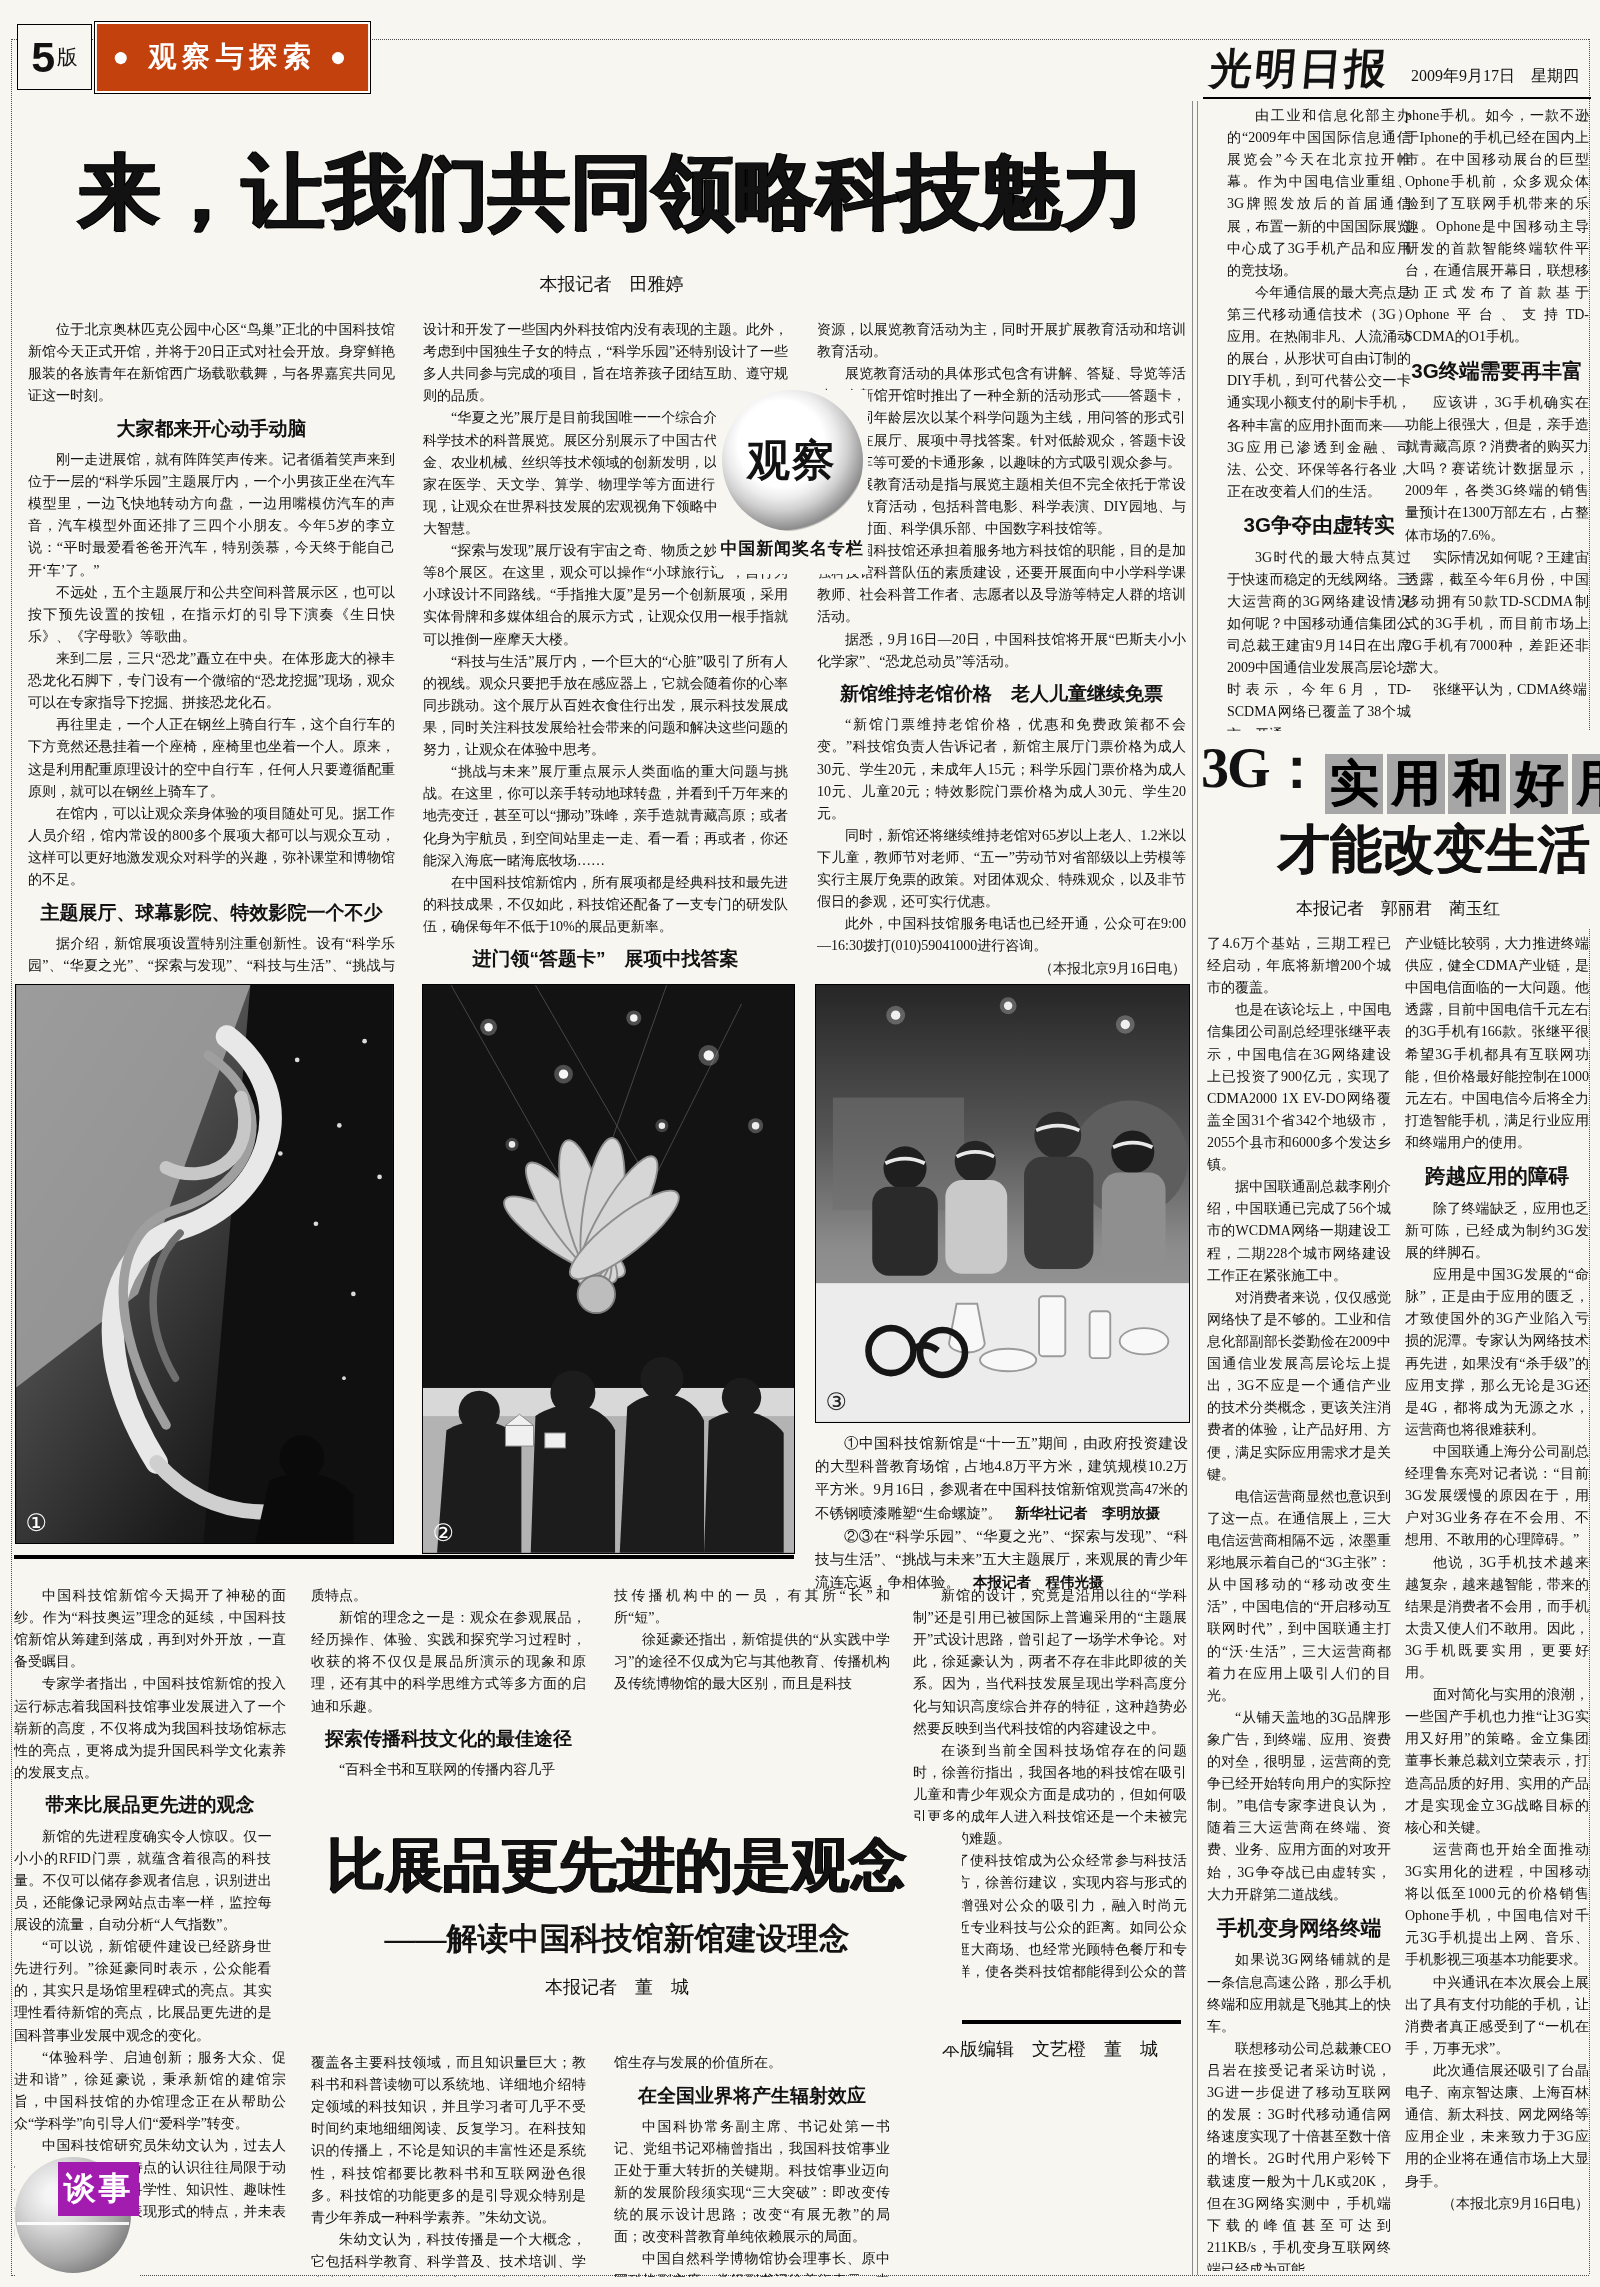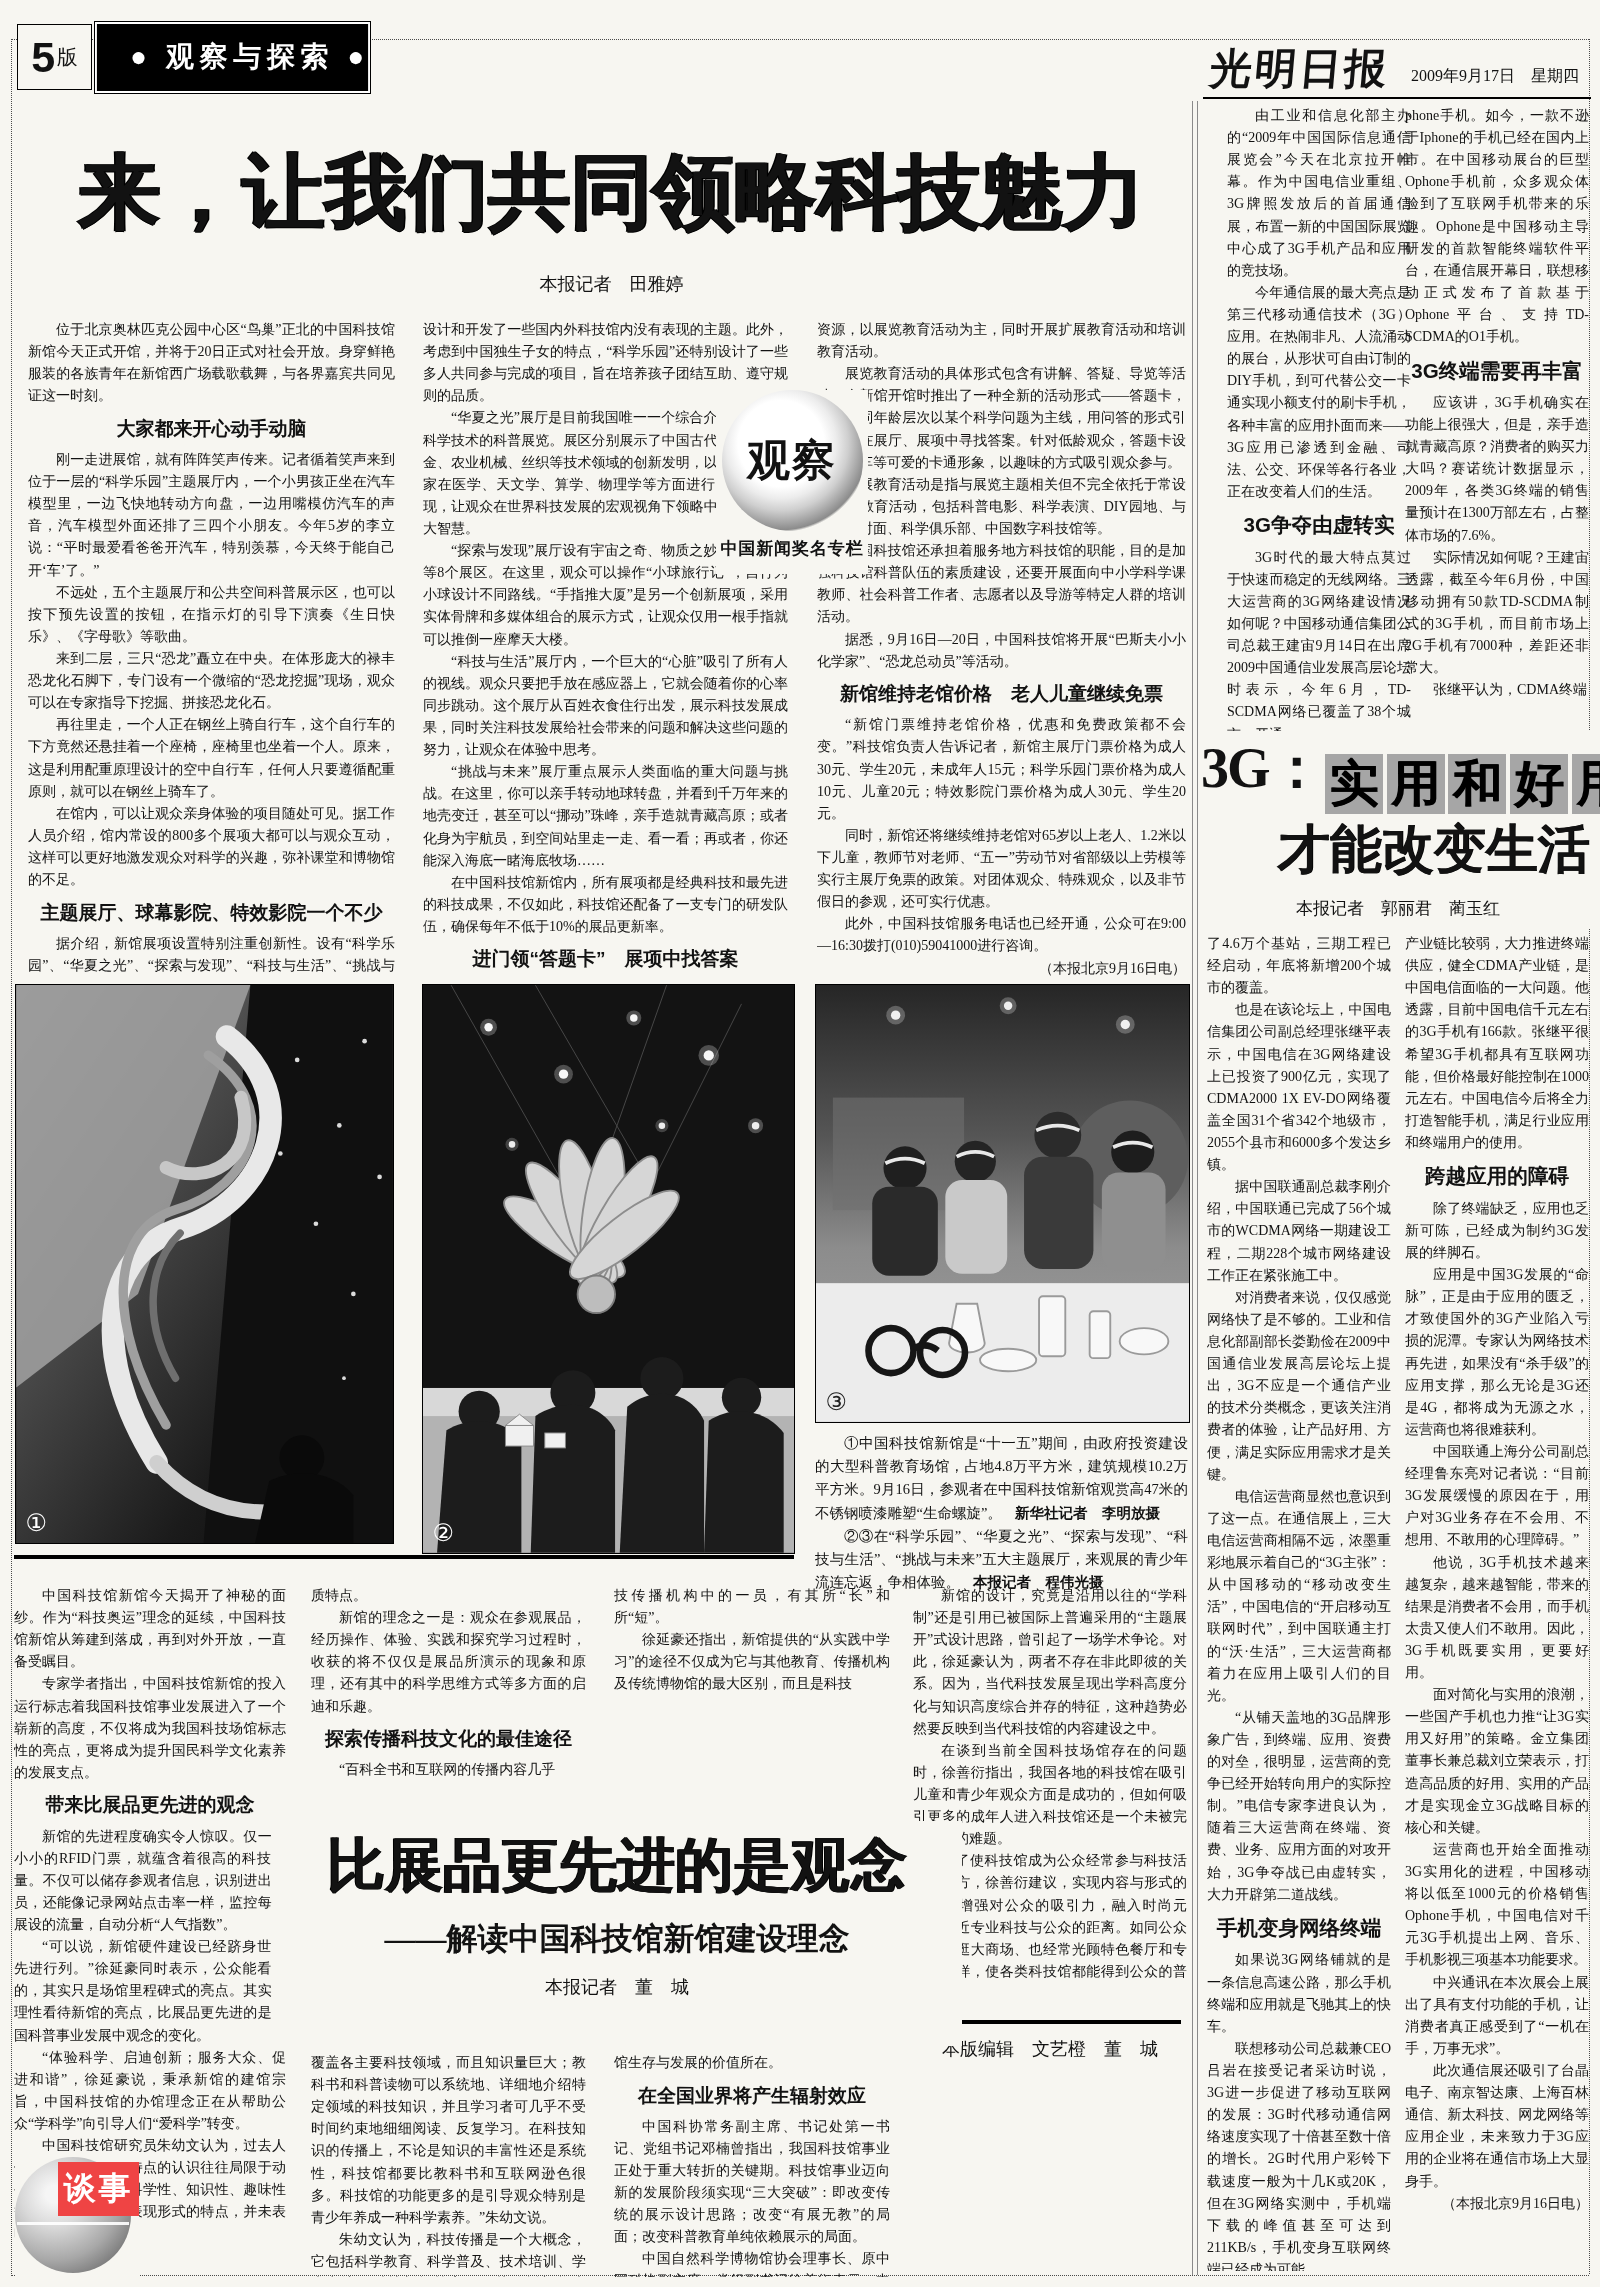--- a/index.html
+++ b/index.html
@@ -10,22 +10,22 @@
   .frame-top{left:11.2px;top:39px;width:1578px;height:0;border-top:1.9px dotted #4a4a4a;}
   .frame-bottom{left:11.2px;top:2275px;width:1578px;height:0;border-top:1.9px dotted #4a4a4a;}
   .frame-left{left:11.2px;top:39px;width:0;height:2235px;border-left:1.9px dotted #4a4a4a;}
   .frame-right{left:1589px;top:39px;width:0;height:2235px;border-left:1.9px dotted #4a4a4a;}
   
   .pagenum{left:17px;top:24px;width:73px;height:64px;background:#f7f6f1;border:1.9px solid #000;
            display:flex;align-items:center;justify-content:center;z-index:5;
            font-family:"Liberation Sans","DejaVu Sans",sans-serif;}
   .pagenum .digit{font-size:43px;font-weight:bold;line-height:1;}
   .pagenum .suffix{font-size:20.6px;margin-left:1.9px;}
-  .banner{left:94px;top:20.6px;width:275px;height:71px;background:#000000;border:1.9px solid #000;
-          box-shadow:inset 0 0 0 1.9px #fff;display:flex;align-items:center;justify-content:flex-end;z-index:5;}
+  .banner{left:94px;top:20.6px;width:275px;height:71px;background:#c2410c;border:1.9px solid #000;
+          box-shadow:inset 0 0 0 1.9px #fff;display:flex;align-items:center;justify-content:center;z-index:5;}
   .banner span{color:#fff;font-weight:bold;font-size:28px;letter-spacing:5.6px;
                font-family:"Liberation Sans","DejaVu Sans",sans-serif;}
   .masthead{left:1210px;top:41px;width:200px;height:54px;font-weight:bold;font-size:42px;
             letter-spacing:2.8px;transform:skewX(-5deg);white-space:nowrap;}
   .dateline-top{left:1411px;top:66px;width:187px;font-size:16px;white-space:nowrap;}
   .masthead-rule{left:1203px;top:97px;width:388px;height:1.9px;background:#000;}
   
   .main-headline{left:36px;top:124px;width:1151px;height:137px;display:flex;align-items:center;justify-content:center;
     font-family:"Liberation Sans","DejaVu Sans",sans-serif;font-weight:900;font-size:82px;white-space:nowrap;
     text-shadow:1.4px 0 0 #000,-1.4px 0 0 #000,0 0.9px 0 #000;}
@@ -72,21 +72,21 @@
   .feature-head .s{font-weight:bold;font-size:31px;margin-top:13px;white-space:nowrap;}
   .feature-head .b{font-size:18px;margin-top:15px;}
   .footer-rule{height:3.7px;background:#000;margin:15px 5.6px 11.2px;}
   .footer-editors{text-align:center;font-weight:normal;font-size:18px;
                   font-family:"Liberation Sans","DejaVu Sans",sans-serif;text-indent:0;}
   
   .tanshi{left:15px;top:2151px;width:124px;height:126px;background:#f7f6f1;z-index:6;}
   .tanshi .ball{position:absolute;left:0;top:5.6px;width:116px;height:116px;border-radius:50%;
      background:radial-gradient(circle at 34% 32%, #f5f5f5 8%, #d9d9d9 30%, #a8a8a8 60%, #6f6f6f 85%, #585858 100%);}
   .tanshi .stripe{position:absolute;left:1.9px;top:71px;width:112px;height:2.8px;background:#fff;opacity:.9;}
-  .tanshi .box{position:absolute;right:0;top:11.2px;width:81px;height:54px;background:#ef4444;
+  .tanshi .box{position:absolute;right:0;top:11.2px;width:81px;height:54px;background:#a21caf;
      display:flex;align-items:center;justify-content:center;}
   .tanshi .box span{color:#fff;font-weight:900;font-size:32px;letter-spacing:2.8px;
      font-family:"Liberation Sans","DejaVu Sans",sans-serif;}
   
   .vdivider{left:1192px;top:101px;width:3.7px;height:2174px;border-left:1.9px solid #8a8a8a;border-right:1.9px solid #8a8a8a;}
   .gcol-lt{left:1207px;top:105px;width:184px;height:626px;margin-left:20px;}
   .gcol-rt{left:1405px;top:105px;width:184px;height:626px;}
   .gcol-lb{left:1207px;top:933px;width:184px;height:1338px;}
   .gcol-rb{left:1405px;top:933px;width:184px;height:1338px;}
   .g3-head{left:1201px;top:731px;width:394px;height:197px;background:#f7f6f1;z-index:6;}

